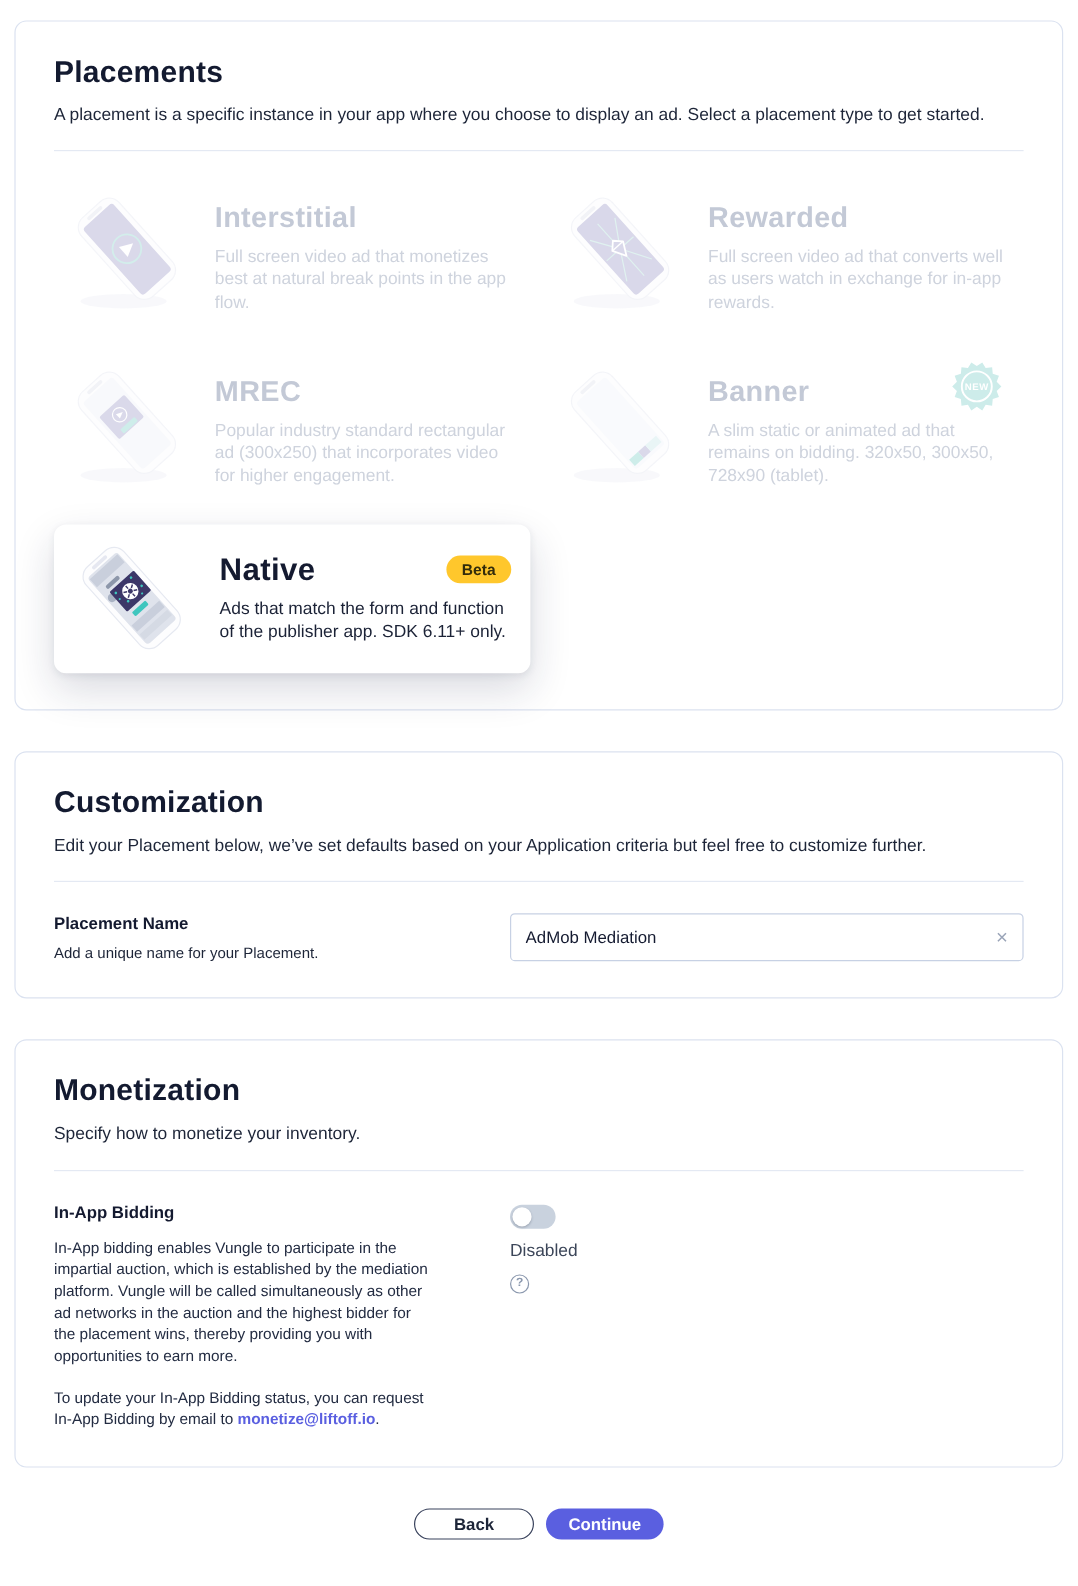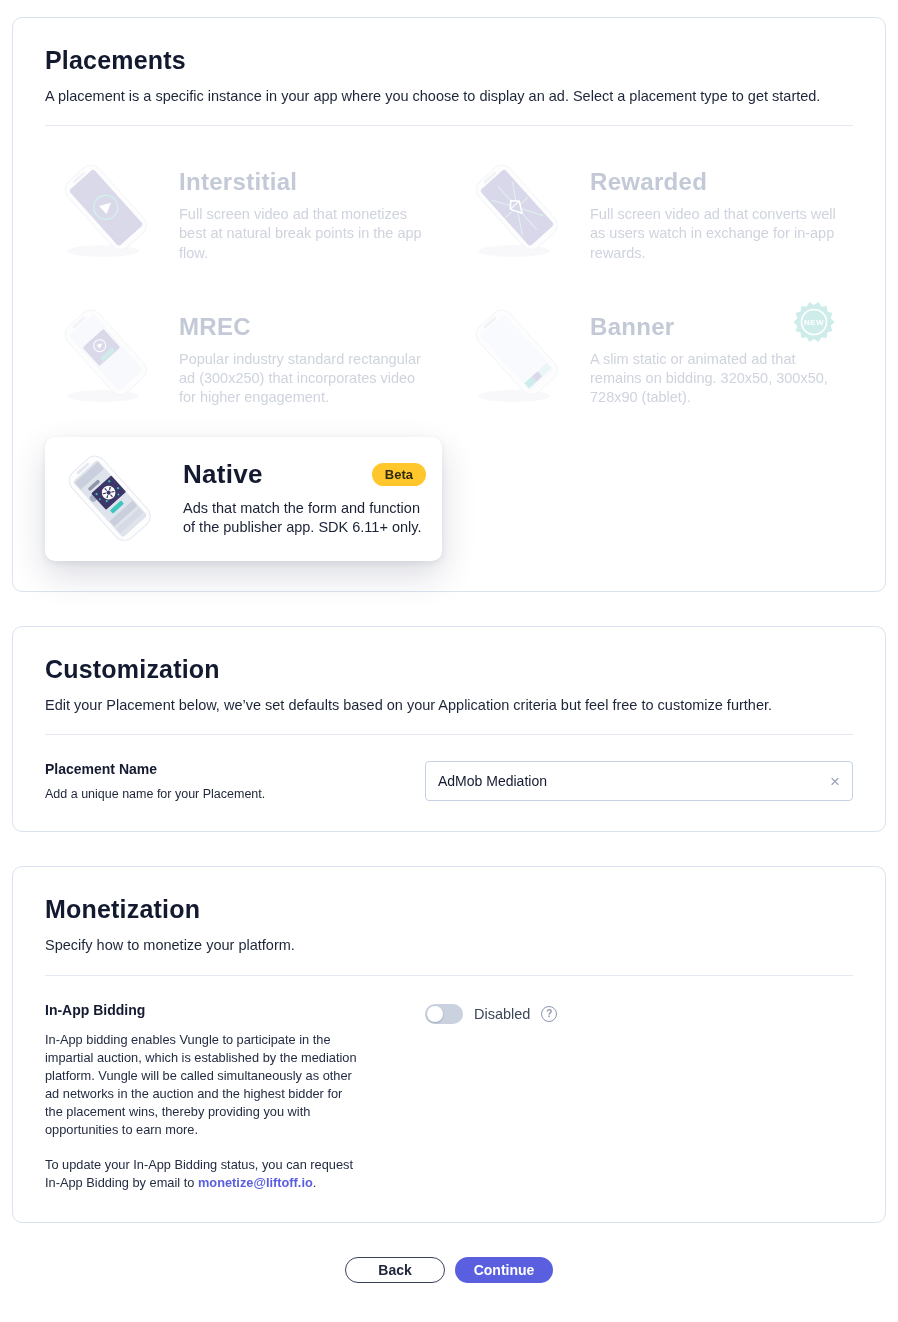--- a/index.html
+++ b/index.html
@@ -127,21 +127,21 @@
   .bidding-desc {
     margin-top:13px;
     font-size:12.8px;
     line-height:1.42;
     color:#232c42;
     max-width:335px;
   }
   .bidding-desc + .bidding-desc { margin-top:16px; }
   .bid-link { color:#5a5fe0; text-decoration:none; cursor:pointer;font-weight:bold; }
 
-  .toggle-row { display:flex; align-items:center; gap:11px; padding-top:2px; }
+  .toggle-row { display:flex; align-items:flex-start; gap:11px; padding-top:2px;flex-direction:column; }
   .toggle {
     width:38px; height:20px;
     background:#c9d2de;
     border-radius:10px;
     position:relative;
     cursor:pointer;
     flex:none;
   }
   .toggle .knob {
     position:absolute; top:2px; left:2px;
@@ -370,21 +370,21 @@
         <div class="input-wrap">
           <input type="text" value="AdMob Mediation" style="">
           <span class="clear-x">×</span>
         </div>
       </div>
     </div>
   </section>
 
   <section class="card">
     <div class="card-title">Monetization</div>
-    <div class="card-subtitle">Specify how to monetize your platform.</div>
+    <div class="card-subtitle">Specify how to monetize your inventory.</div>
     <hr class="divider">
 
     <div class="field-row">
       <div class="field-left">
         <div class="field-label">In-App Bidding</div>
         <p class="bidding-desc">In-App bidding enables Vungle to participate in the impartial auction, which is established by the mediation platform. Vungle will be called simultaneously as other ad networks in the auction and the highest bidder for the placement wins, thereby providing you with opportunities to earn more.</p>
         <p class="bidding-desc"><span>To update your In-App Bidding status, you can request In-App Bidding by email to </span><a class="bid-link">monetize@liftoff.io</a><span>.</span></p>
       </div>
       <div class="field-right">
         <div class="toggle-row">

